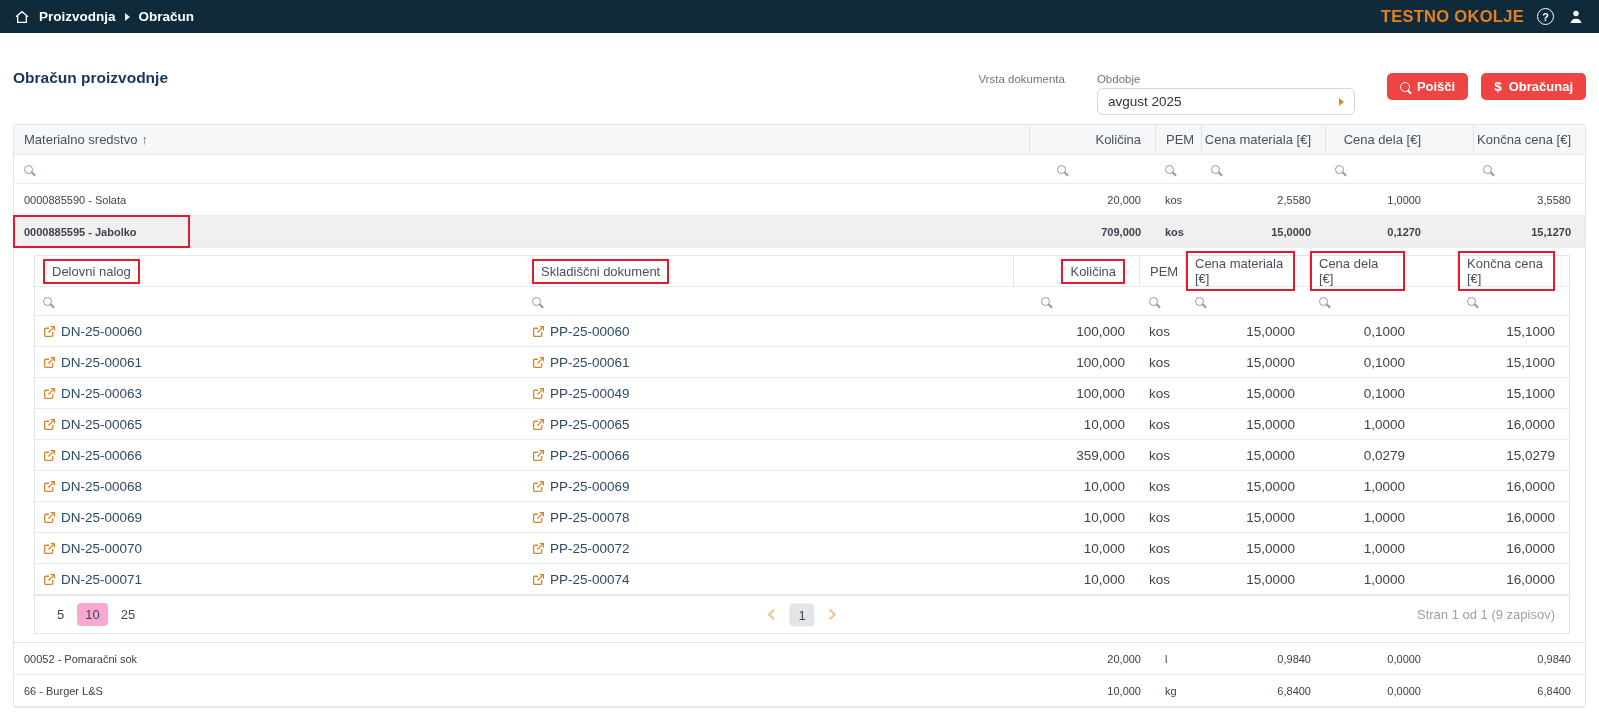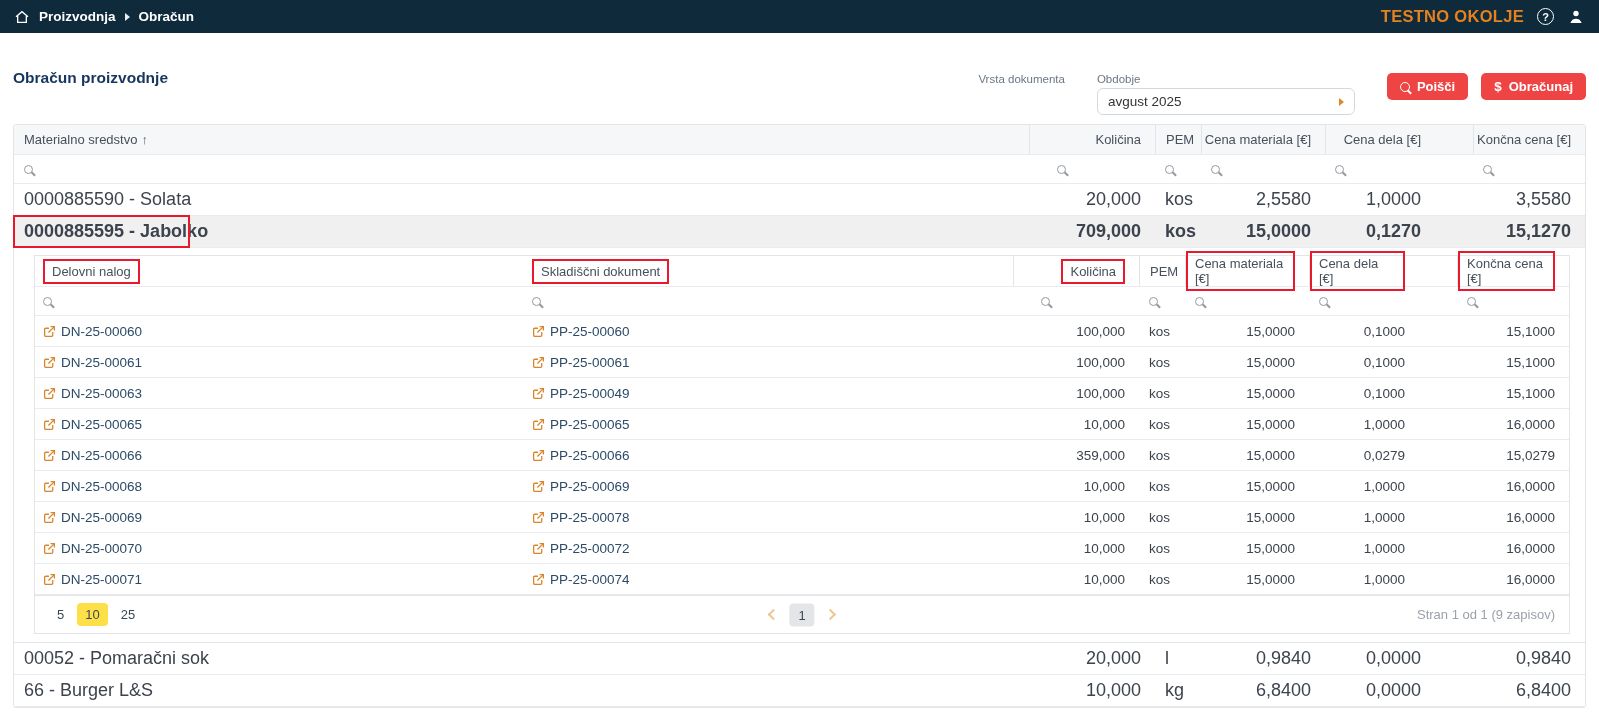--- a/index.html
+++ b/index.html
@@ -66,40 +66,40 @@
   .c-pem { width:46px;  padding-left:10px; }
   .c-cm  { width:124px; justify-content:flex-end; padding-right:14px; }
   .c-cd  { width:110px; justify-content:flex-end; padding-right:14px; }
   .c-kc  { width:112px; justify-content:flex-end; padding-right:14px;margin-left:38px; }
   .fl { justify-content:flex-start !important; padding-left:10px !important; padding-right:0 !important; }
 
   .mhead { height:30px; background:#f6f7f8; color:#47505c; font-size:13px; cursor:pointer; }
   .mhead .hsep, .dhead .hsep { border-left:1px solid #e2e4e7; }
   .sort-arrow { margin-left:4px; color:#55606d; }
   .filter { height:29px; }
-  .mrow { height:32px; font-size:18px; color:#3c434d; cursor:pointer; }
+  .mrow { height:32px; font-size:11px; color:#3c434d; cursor:pointer; }
   .row-selected { background:#f0f0f1; font-weight:600; position:relative; }
 
   
   .expand-wrap { background:#fff; padding:7px 15px 8px 20px; border-bottom:1px solid #e2e4e7; }
   .detail-panel { border:1px solid #e2e4e7; }
   .dhead { height:31px; background:#fff; color:#47505c; font-size:13px; cursor:pointer; }
   .drow { height:31px; font-size:13.5px; color:#3c434d; }
   .link { display:flex; align-items:center; gap:5px; color:#2d4a67; text-decoration:none; cursor:pointer; }
   .ext { width:13px; height:13px; flex:none; }
 
   
   .redbox { border:2px solid #e8192d; padding:3px 7px; display:inline-flex; align-items:center; pointer-events:none; }
   .jab-redbox { position:absolute; left:-1px; top:-1px; width:177px; height:calc(100% + 2px); border:2px solid #e8192d; pointer-events:none; }
 
   
   .pag { height:38px; border-top:1px solid #e2e4e7; display:flex; align-items:center; padding:0 14px; position:relative; font-size:13px; }
   .pag-left { display:flex; align-items:center; gap:5px; }
   .size-btn { border:none; background:transparent; font-family:inherit; font-size:13px; color:#3a4856; padding:4px 8px; border-radius:4px; cursor:pointer; }
-  .size-btn.active { background:#fde047; }
+  .size-btn.active { background:#f9a8d4; }
   .pag-center { position:absolute; left:50%; top:50%; transform:translate(-50%,-50%); display:flex; align-items:center; gap:12px; }
   .chev { display:inline-block; width:8px; height:8px; border-left:2.2px solid #f0c596; border-bottom:2.2px solid #f0c596; cursor:pointer; }
   .chev.left  { transform:rotate(45deg); }
   .chev.right { transform:rotate(-135deg); }
   .page-num { border:none; background:#e4e5e7; border-radius:4px; font-family:inherit; font-size:13px; color:#3a4856; padding:4px 9px; cursor:pointer; }
   .pag-right { margin-left:auto; color:#9ba1a9; }
 </style>
 </head>
 <body>
 

